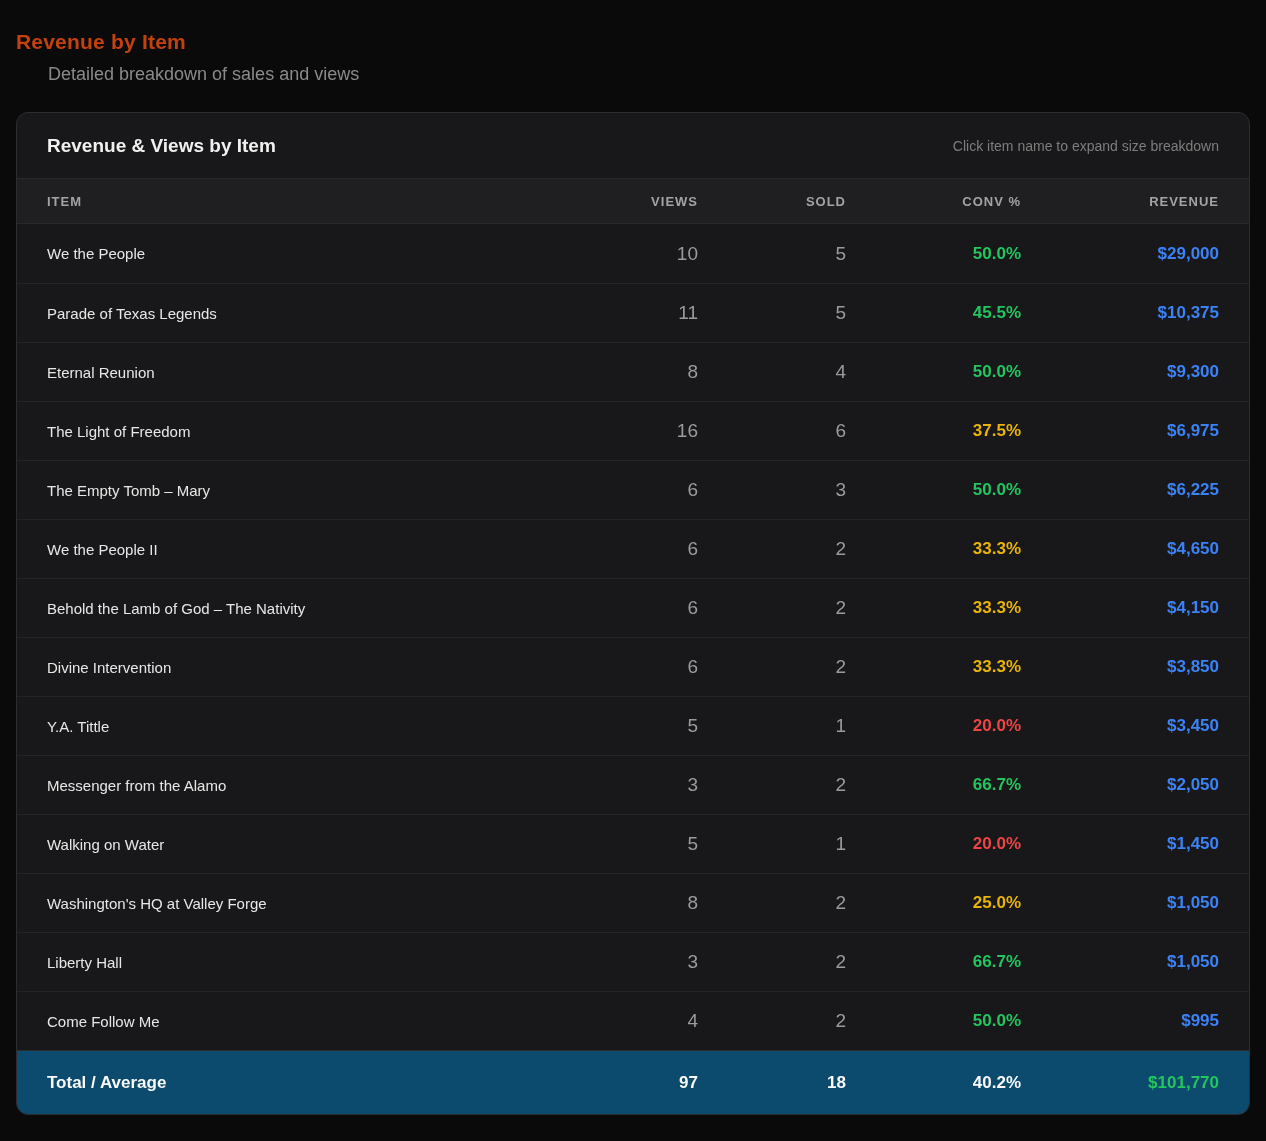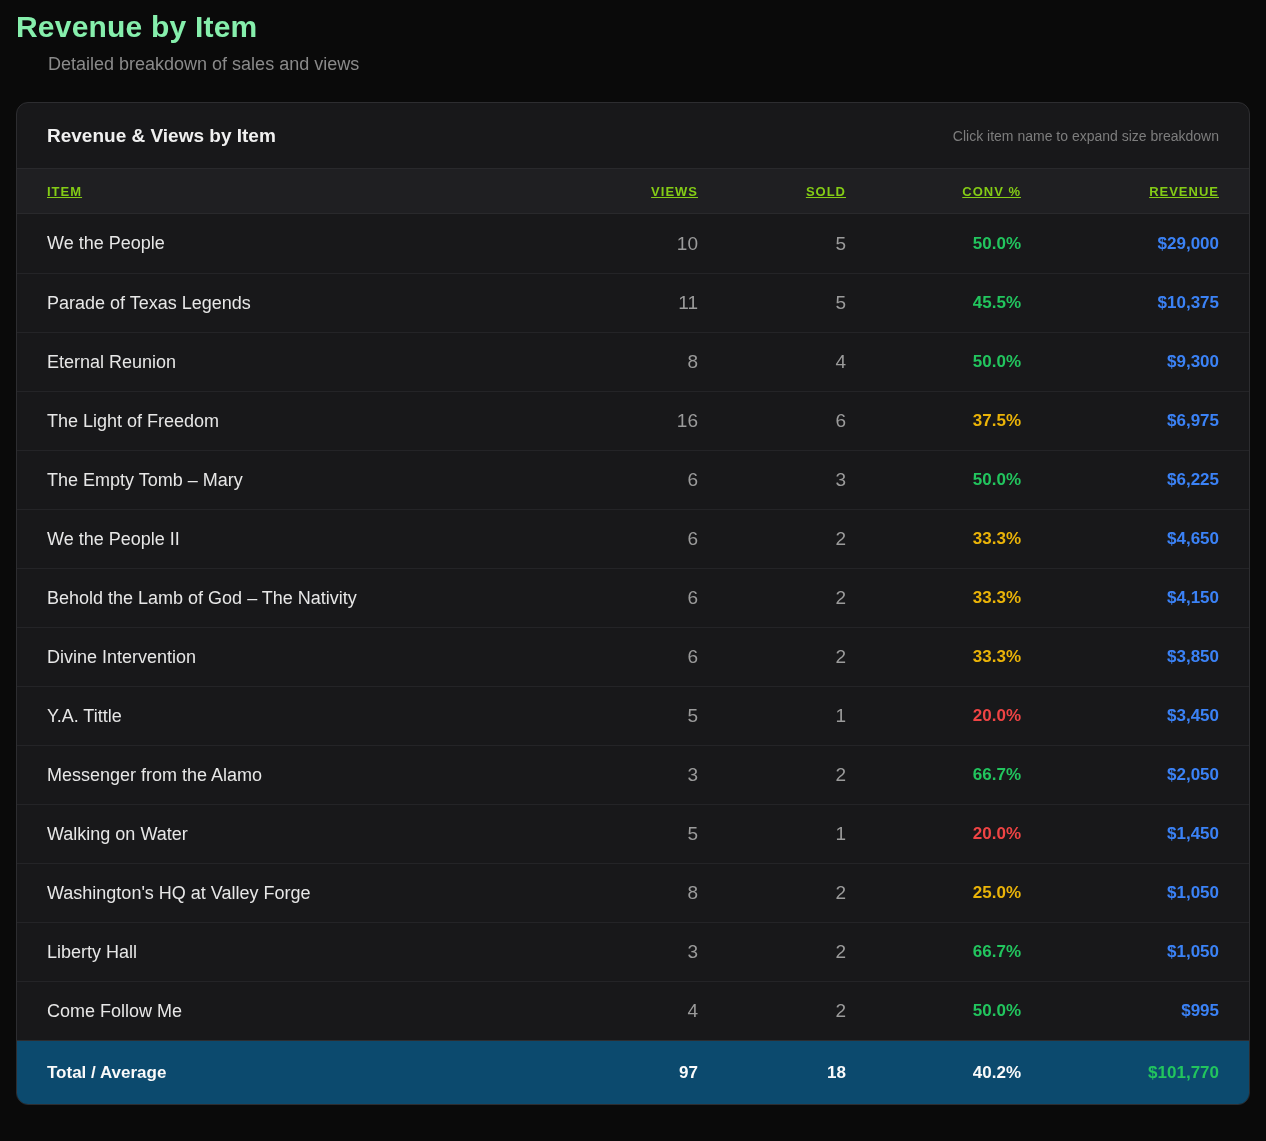--- a/index.html
+++ b/index.html
@@ -4,22 +4,22 @@
 <style>
   * { margin: 0; padding: 0; box-sizing: border-box; }
   html, body {
     width: 1266px; height: 1141px;
     background: #0a0a0a;
     font-family: "Liberation Sans", sans-serif;
     overflow: hidden;
   }
   .page { padding: 10px 16px 0 16px; }
   .page-title {
-    color: #86efac; font-size: 30px; font-weight: 700;
-    letter-spacing: 0.2px; margin-top: 0;
+    color: #c2410c; font-size: 21px; font-weight: 700;
+    letter-spacing: 0.2px; margin-top: 20px;
   }
   .page-subtitle {
     color: #8a8a8a; font-size: 18px; margin-top: 10px; margin-left: 32px;
   }
   .card {
     margin-top: 27px;
     width: 1234px;
     background: #18181a;
     border: 1px solid #2d2d30;
     border-radius: 12px;
@@ -38,28 +38,28 @@
     align-items: center;
     padding: 0 30px;
   }
   .thead {
     background: #1f1f22;
     border-top: 1px solid #29292c;
     border-bottom: 1px solid #29292c;
     height: 46px;
   }
   .th {
-    color: #84cc16; font-size: 13px; font-weight: 700;
-    text-transform: uppercase; letter-spacing: 1px; text-decoration: underline;
+    color: #a3a3a3; font-size: 13px; font-weight: 700;
+    text-transform: uppercase; letter-spacing: 1px;
   }
   .th.r, .td.r { text-align: right; }
 
   .row { height: 59px; border-top: 1px solid #242427; }
   .row:first-child { border-top: none; }
-  .td.item  { color: #e7e7e7; font-size: 18px; cursor: pointer; }
+  .td.item  { color: #e7e7e7; font-size: 15px; cursor: pointer; }
   .td.num   { color: #9b9b9b; font-size: 19px; }
   .td.conv  { font-size: 17px; font-weight: 700; }
   .td.conv.green  { color: var(--conv-green); }
   .td.conv.yellow { color: var(--conv-yellow); }
   .td.conv.red    { color: var(--conv-red); }
   .td.revenue { color: var(--revenue-blue); font-size: 17px; font-weight: 700; }
 
   .total-row {
     height: 64px;
     background: #0c4a6e;

